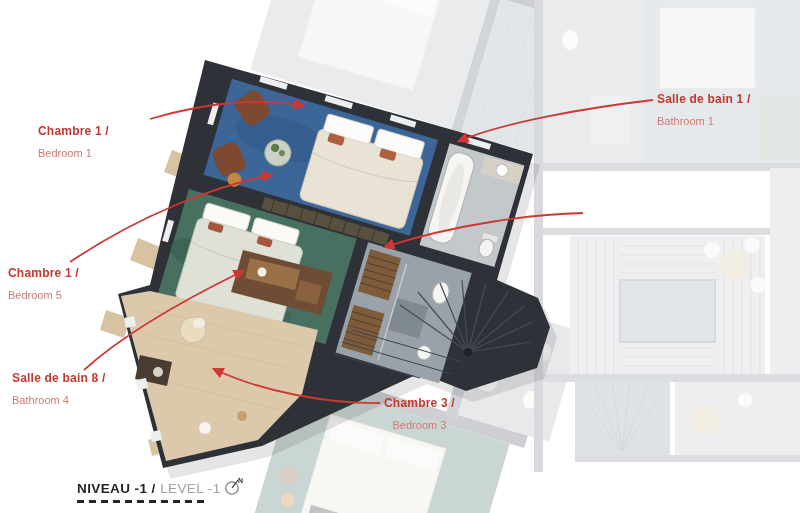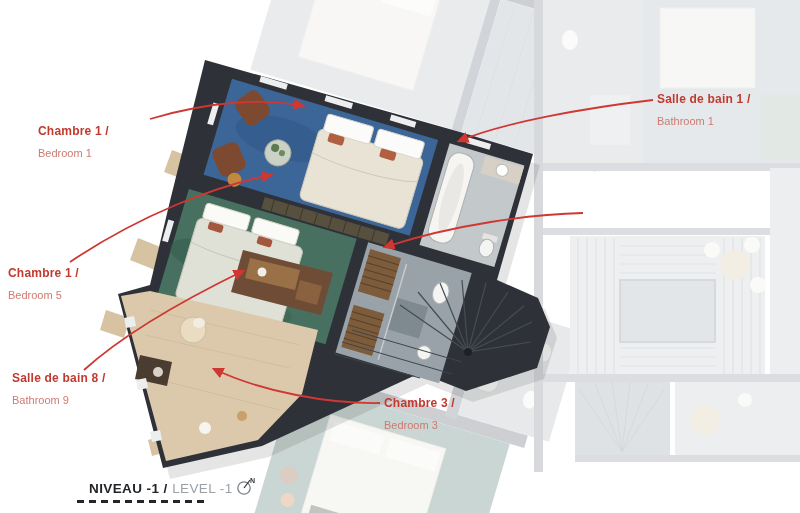--- a/index.html
+++ b/index.html
@@ -9,22 +9,22 @@
   }
   .stage svg.plan{position:absolute;left:0;top:0;}
   .annotation{position:absolute;line-height:1.25;white-space:nowrap;}
   .annotation .fr{display:block;font-size:12px;font-weight:bold;color:#c2392e;letter-spacing:.2px;}
   .annotation .en{display:block;font-size:11px;font-weight:normal;color:#d07a72;margin-top:8px;}
   #ann-chambre-1{left:38px;top:124px;}
   #ann-chambre-2{left:8px;top:266px;}
   #ann-sdb-2{left:12px;top:371px;}
   #ann-sdb-1{left:657px;top:92px;}
   #ann-sdb-3{left:588px;top:205px;}
-  #ann-chambre-3{left:384px;top:396px;}
-  .title-block{position:absolute;left:77px;top:475px;margin-left:12px;}
+  #ann-chambre-3{left:384px;top:396px;text-align:center;}
+  .title-block{position:absolute;left:77px;top:475px;}
   .title-block .fr{font-size:13.5px;font-weight:bold;color:#212529;letter-spacing:.4px;}
   .title-block .en{font-size:13.5px;font-weight:normal;color:#9aa2a8;letter-spacing:.4px;}
   .title-dash{
     position:absolute;left:77px;top:500px;width:131px;height:3px;
     background:repeating-linear-gradient(90deg,#23262b 0 7px,transparent 7px 12px);
   }
   .compass{display:inline-block;vertical-align:-4px;margin-left:2px;}
 </style>
 </head>
 <body>
@@ -236,21 +236,21 @@
   <div class="annotation" id="ann-chambre-1">
     <span class="fr">Chambre 1 /</span>
     <span class="en">Bedroom 1</span>
   </div>
   <div class="annotation" id="ann-chambre-2">
     <span class="fr">Chambre 1 /</span>
     <span class="en">Bedroom 5</span>
   </div>
   <div class="annotation" id="ann-sdb-2">
     <span class="fr">Salle de bain 8 /</span>
-    <span class="en">Bathroom 9</span>
+    <span class="en">Bathroom 4</span>
   </div>
   <div class="annotation" id="ann-sdb-1">
     <span class="fr">Salle de bain 1 /</span>
     <span class="en">Bathroom 1</span>
   </div>
   <div class="annotation" id="ann-chambre-3">
     <span class="fr">Chambre 3 /</span>
     <span class="en">Bedroom 3</span>
   </div>
 

